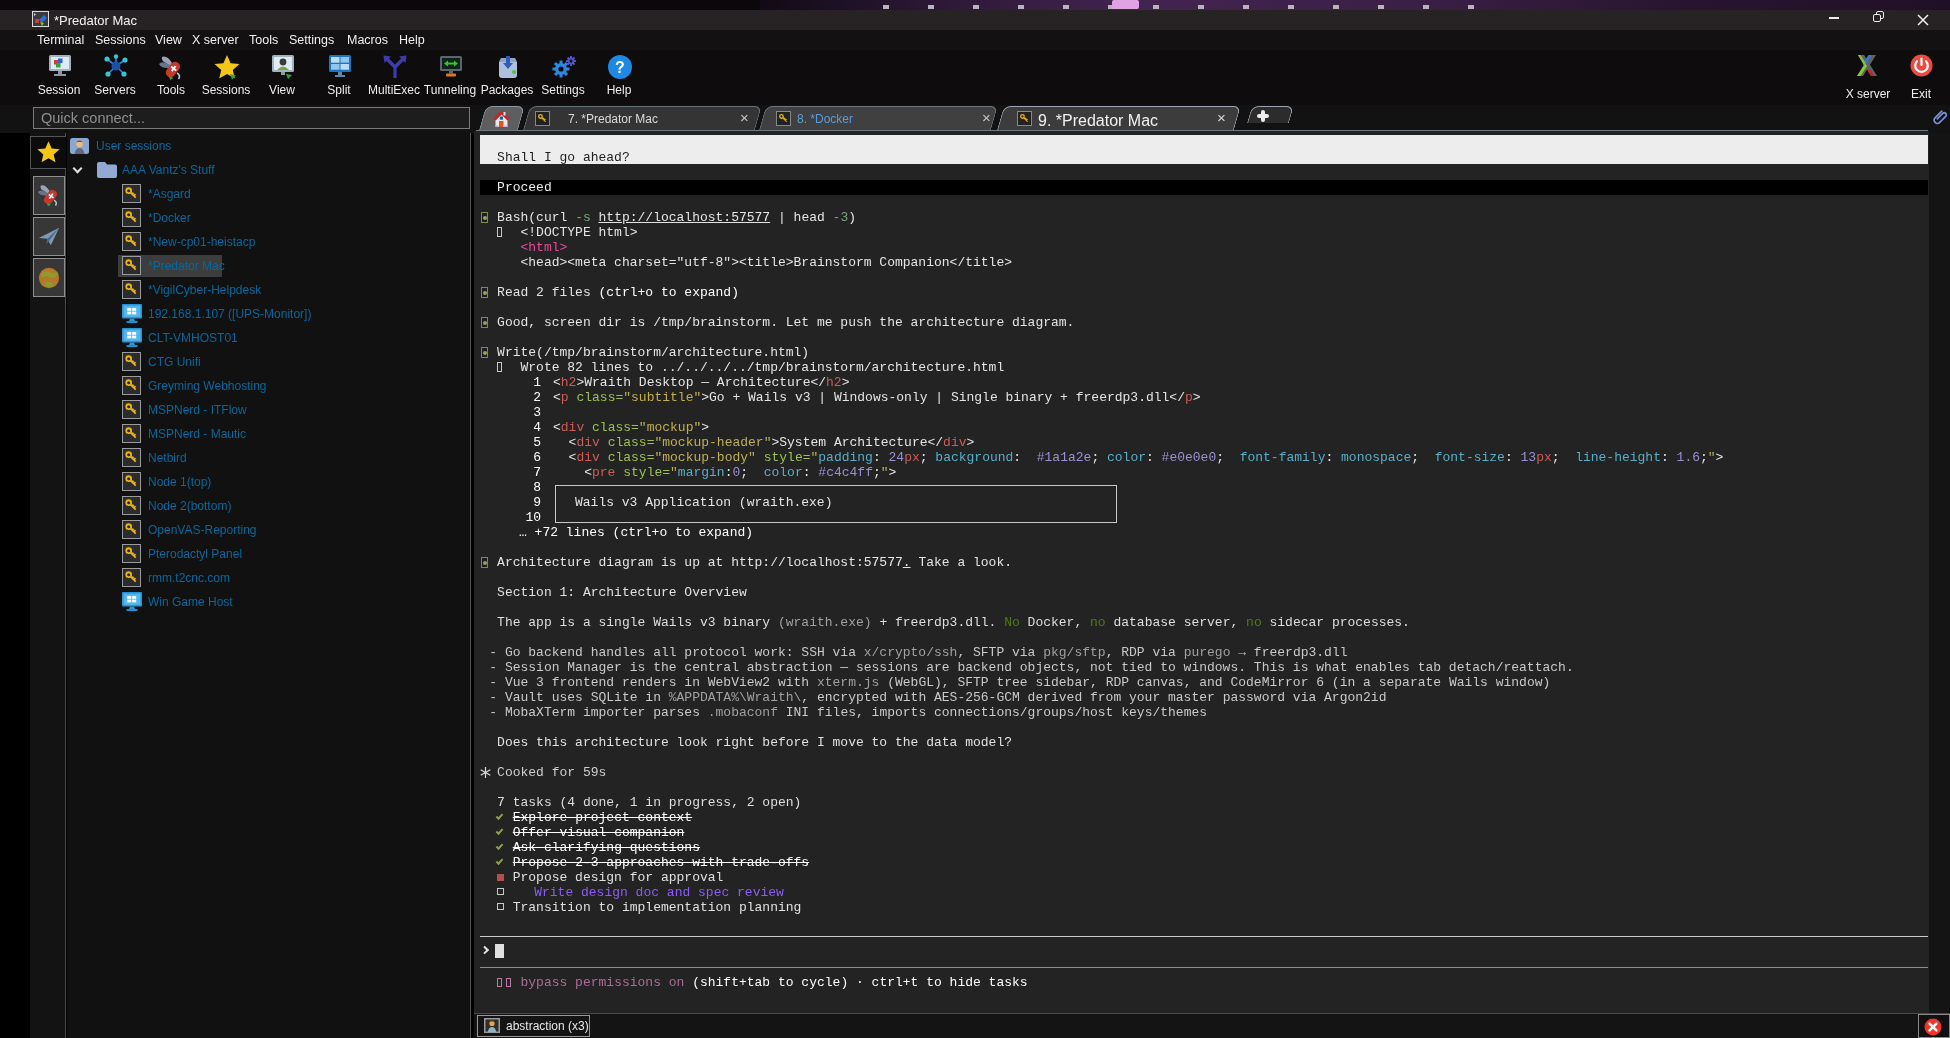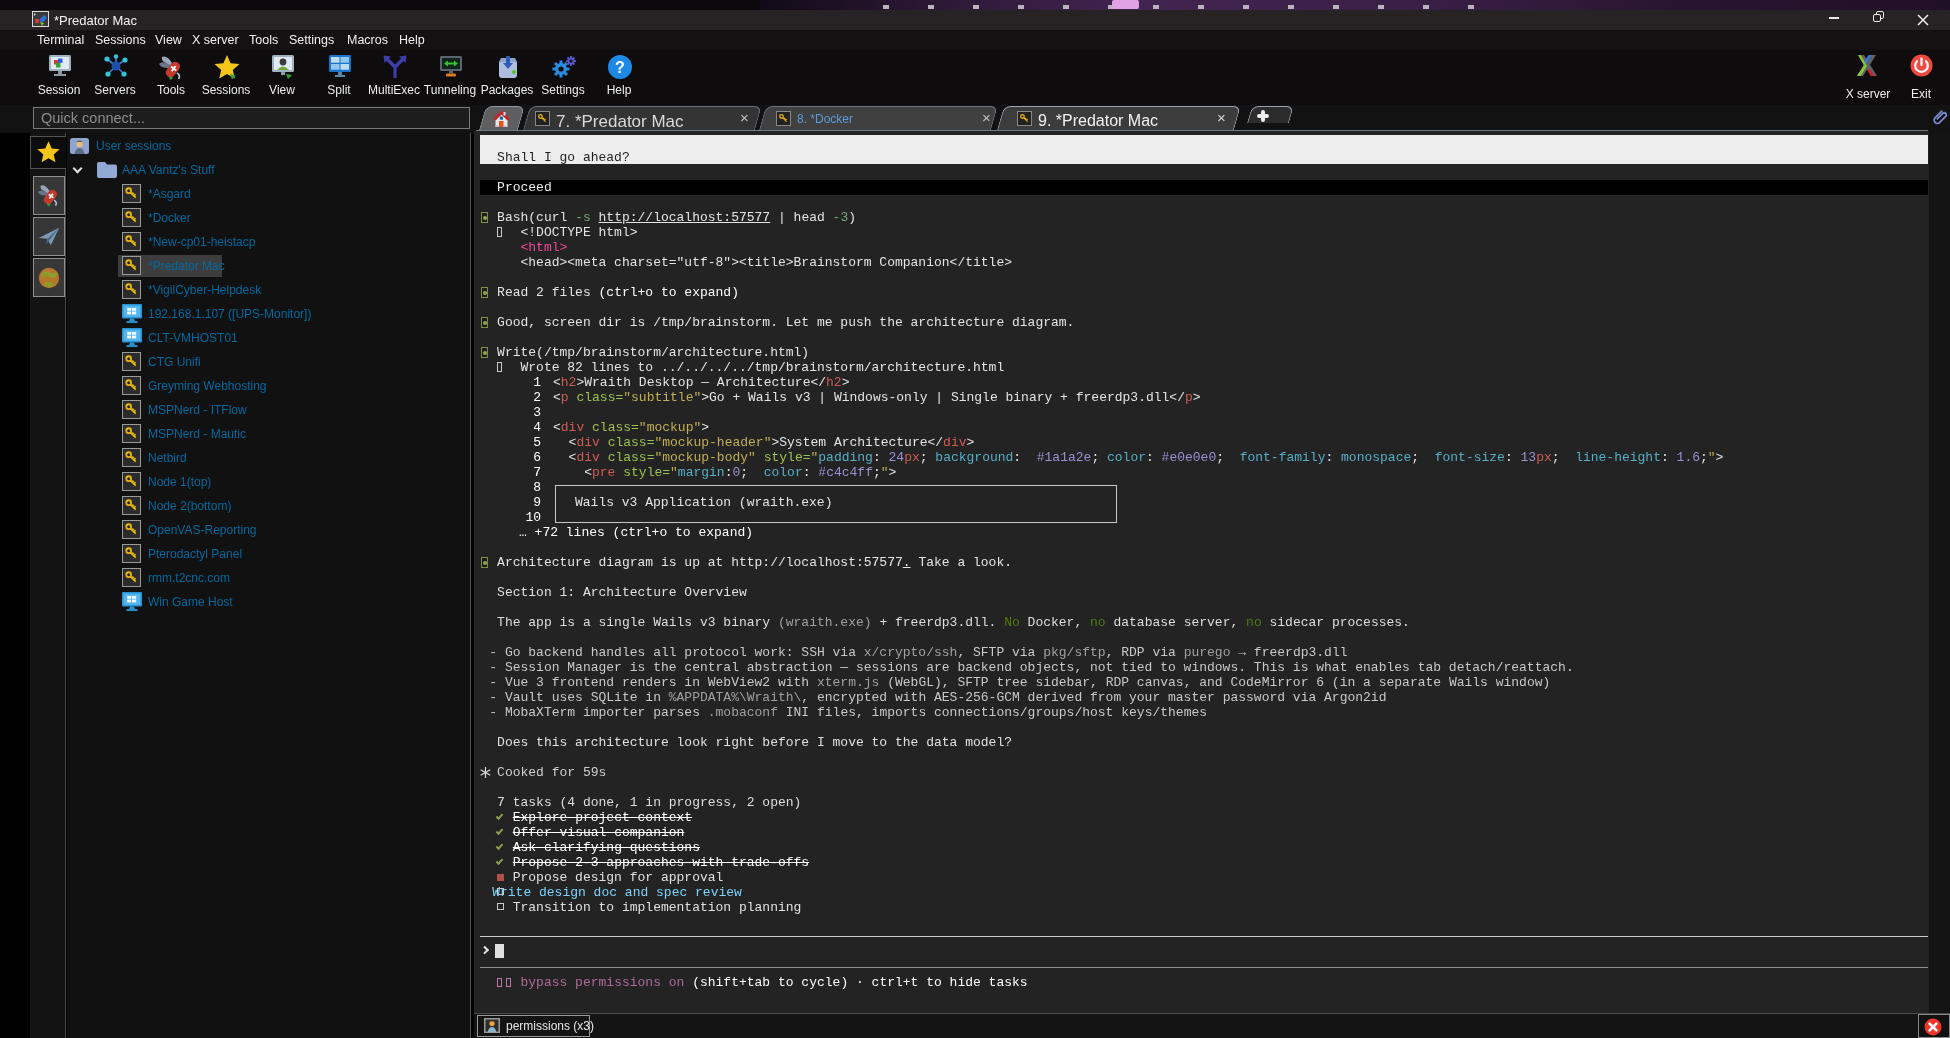--- a/index.html
+++ b/index.html
@@ -198,21 +198,21 @@
 <rect x="2.5" y="15.5" width="3" height="1.5" fill="#b8b8e0"></rect>
 <rect x="11" y="15.5" width="3.5" height="1.5" fill="#b8b8e0"></rect>
   </svg>
 <div class="abs" style="left:476px;top:130px;width:1452px;height:1px;background:#6f7982;z-index:4"></div>
 <div class="abs" style="left:535px;top:111px;width:15px;height:15px;background:#222;border:1px solid #888;z-index:3">
     <svg width="11" height="11" viewBox="0 0 16 16" style="position:absolute;left:1px;top:1px">
 <circle cx="5" cy="5" r="2.6" fill="none" stroke="#eab411" stroke-width="1.9"></circle>
 <path d="M7 7 L12.5 12.5 M10.5 10.5 L12.3 8.7 M8.7 8.7 L10.2 7.2" stroke="#eab411" stroke-width="1.9"></path>
     </svg>
   </div>
-<div class="abs" style="left:556px;top:112px;font-size:17px;color:#dadada;z-index:3">7. *Predator Mac</div>
+<div class="abs" style="left:568px;top:112px;font-size:12px;color:#dadada;z-index:3">7. *Predator Mac</div>
 <div class="abs" style="left:740px;top:109px;font-size:15px;color:#c4c4c4;z-index:3">×</div>
 <div class="abs" style="left:776px;top:111px;width:15px;height:15px;background:#222;border:1px solid #888;z-index:3">
     <svg width="11" height="11" viewBox="0 0 16 16" style="position:absolute;left:1px;top:1px">
 <circle cx="5" cy="5" r="2.6" fill="none" stroke="#eab411" stroke-width="1.9"></circle>
 <path d="M7 7 L12.5 12.5 M10.5 10.5 L12.3 8.7 M8.7 8.7 L10.2 7.2" stroke="#eab411" stroke-width="1.9"></path>
     </svg>
   </div>
 <div class="abs" style="left:797px;top:112px;font-size:12px;color:#5b9bd5;z-index:3">8. *Docker</div>
 <div class="abs" style="left:982px;top:109px;font-size:15px;color:#c4c4c4;z-index:3">×</div>
 <div class="abs" style="left:1017px;top:111px;width:15px;height:15px;background:#222;border:1px solid #888;z-index:3">
@@ -481,35 +481,35 @@
 <div class="t" style="left:481.5px;top:809.5px">    <span class="g st">Explore project context</span></div>
 <div class="chk" style="left:496px;top:829.0px"></div>
 <div class="t" style="left:481.5px;top:824.5px">    <span class="g st">Offer visual companion</span></div>
 <div class="chk" style="left:496px;top:844.0px"></div>
 <div class="t" style="left:481.5px;top:839.5px">    <span class="g st">Ask clarifying questions</span></div>
 <div class="chk" style="left:496px;top:859.0px"></div>
 <div class="t" style="left:481.5px;top:854.5px">    <span class="g st">Propose 2-3 approaches with trade-offs</span></div>
 <div class="sqf" style="left:497px;top:873.5px"></div>
 <div class="t" style="left:481.5px;top:869.5px;color:#e0e0e0">    Propose design for approval</div>
 <div class="sqo" style="left:496.5px;top:888.0px"></div>
-<div class="t" style="left:461px;top:884.5px;color:#7dd3fc">    Write design doc and spec review</div>
+<div class="t" style="left:503px;top:884.5px;color:#8b5cf6">    Write design doc and spec review</div>
 <div class="sqo" style="left:496.5px;top:903.0px"></div>
 <div class="t" style="left:481.5px;top:899.5px;color:#e0e0e0">    Transition to implementation planning</div>
 <div class="abs" style="left:480px;top:935.5px;width:1448px;height:1.5px;background:#cdcdcd"></div>
 <div class="abs" style="left:481.5px;top:947px;width:5.5px;height:5.5px;border-top:2px solid #e4e4e4;border-right:2px solid #e4e4e4;transform:rotate(45deg)"></div>
 <div class="abs" style="left:494.5px;top:943.5px;width:9px;height:14.5px;background:#e0e0e0"></div>
 <div class="abs" style="left:480px;top:966.5px;width:1448px;height:1px;background:#8f8f8f"></div>
 <div class="pbx" style="left:497px;top:977.5px"></div>
 <div class="pbx" style="left:506px;top:977.5px"></div>
 <div class="t" style="left:481.5px;top:974.5px">     <span class="pk">bypass permissions on</span> <span class="g">(shift+tab to cycle) · ctrl+t to hide tasks</span></div>
 <div class="abs" style="left:474px;top:1013px;width:1476px;height:25px;background:#141414;border-top:1px solid #4a4a4a"></div>
 <div class="abs" style="left:476.5px;top:1014.5px;width:113px;height:22px;background:#141414;border:1.5px solid #989898"></div>
 <svg class="abs" style="left:484px;top:1018px" width="16" height="15" viewBox="0 0 16 15">
 <rect x="0.75" y="0.75" width="14.5" height="13.5" fill="#2e2e2e" stroke="#9a9a9a" stroke-width="1.5"></rect>
 <circle cx="8" cy="5.4" r="2.6" fill="#eda440"></circle>
 <path d="M5.5 3.6 a2.6 2.6 0 0 1 5 0z" fill="#4a3c30"></path>
 <path d="M3.8 14 q1 -5 4.2 -5 q3.2 0 4.2 5z" fill="#8db6c9"></path>
   </svg>
-<div class="abs" style="left:506px;top:1019px;font-size:12px;color:#e8e8e8">permissions (x3)</div>
+<div class="abs" style="left:506px;top:1019px;font-size:12px;color:#e8e8e8">abstraction (x3)</div>
 <div class="abs" style="left:1918px;top:1014px;width:32px;height:24px;background:#101010;border:1.5px solid #8a8a8a"></div>
 <svg class="abs" style="left:1924px;top:1017.5px" width="18" height="18" viewBox="0 0 18 18">
 <circle cx="9" cy="9" r="8.5" fill="#ee3527"></circle>
 <path d="M5.6 5.6 L12.4 12.4 M12.4 5.6 L5.6 12.4" stroke="#fff" stroke-width="2.6" stroke-linecap="round"></path>
   </svg>
 </body></html>

